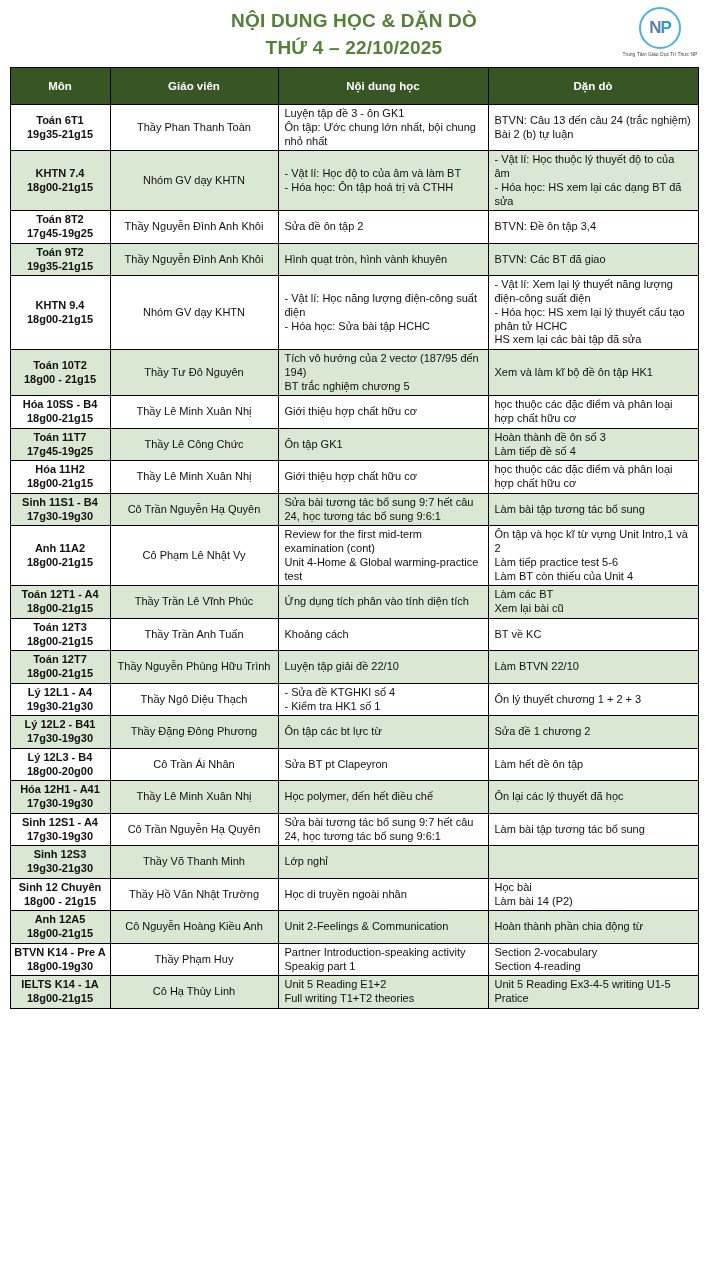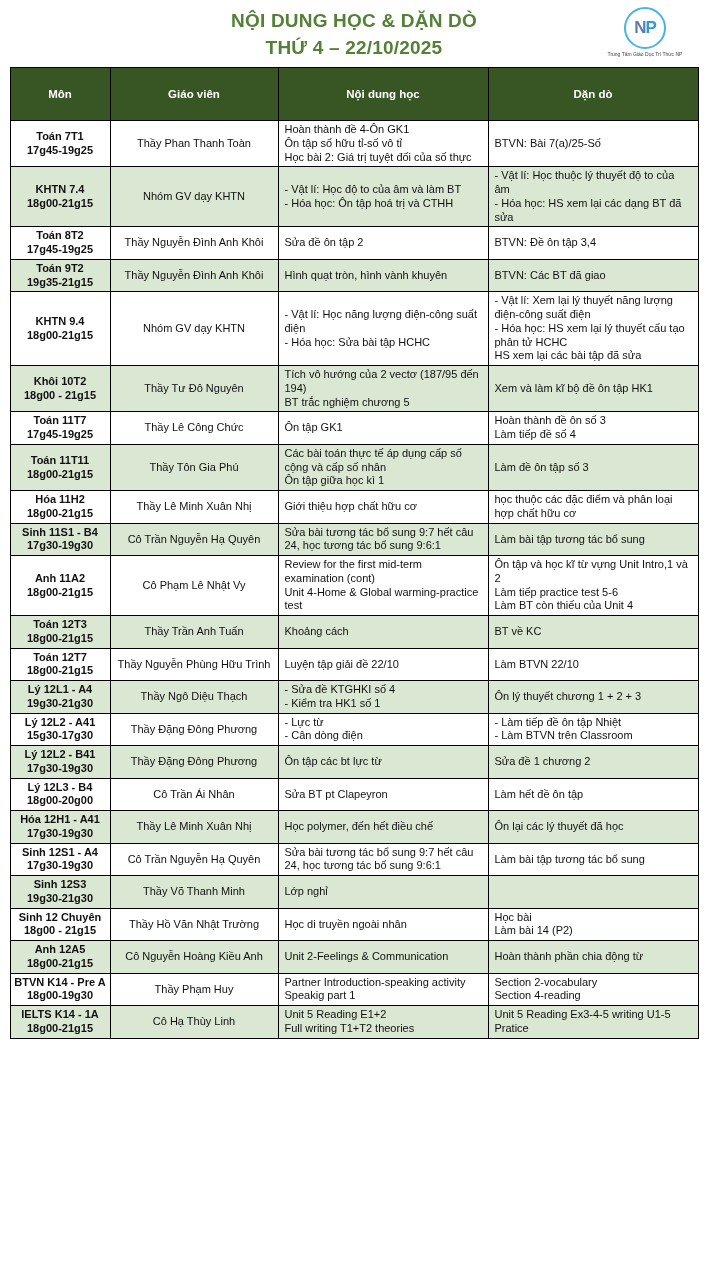--- a/index.html
+++ b/index.html
@@ -13,38 +13,38 @@
   body{
     width:708px;height:1274px;overflow:hidden;background:#ffffff;
     font-family:"Liberation Sans","DejaVu Sans",sans-serif;
   }
   .page{position:relative;width:708px;height:1150px;}
   .title-block{
     text-align:center;padding-top:8px;color:var(--title-green);
     font-weight:bold;font-size:19px;line-height:1.4;letter-spacing:.2px;
   }
   .logo{
-    position:absolute;top:7px;right:24px;width:78px;text-align:center;
+    position:absolute;top:7px;right:9px;width:78px;text-align:center;
   }
   .logo-circle{
     width:42px;height:42px;border:2.5px solid #49b2e8;border-radius:50%;
     margin:0 auto 2px auto;display:flex;align-items:center;justify-content:center;
     background:#fff;
   }
   .logo-initials{
     font-size:17px;font-weight:bold;color:var(--logo-dark);letter-spacing:-1px;
   }
   .logo-initials .p{color:var(--logo-blue);}
   .logo-caption{font-size:5px;color:#444;white-space:nowrap;}
   table.schedule{
     width:688px;margin:6px auto 0 auto;border-collapse:collapse;table-layout:fixed;
   }
   .schedule th{
     background:var(--header-bg);color:#fff;font-size:11.5px;font-weight:bold;
-    border:1px solid #000;padding:20px 2px;text-align:center;
+    border:1px solid #000;padding:12px 2px;text-align:center;
   }
   .schedule td{
     border:1px solid #000;font-size:11px;line-height:1.25;
     padding:2px 6px;vertical-align:middle;color:#111;
   }
   .schedule td.col-mon{font-weight:bold;text-align:center;padding:2px 2px;}
   .schedule td.col-teacher{text-align:center;}
   .schedule td.col-content,.schedule td.col-homework{white-space:pre-line;text-align:left;}
   .schedule tbody tr:nth-child(even){background:var(--row-alt);}
   col.c-mon{width:100px;} col.c-teacher{width:168px;}
@@ -78,28 +78,28 @@
       <tr>
         <th>Môn</th>
         <th>Giáo viên</th>
         <th>Nội dung học</th>
         <th>Dặn dò</th>
       </tr>
     </thead>
     <tbody>
         <tr>
           <td class="col-mon">
-            <div>Toán 7T1</div>
-            <div>17g45-19g25</div>
+            <div>Toán 6T1</div>
+            <div>19g35-21g15</div>
           </td>
           <td class="col-teacher">Thầy Phan Thanh Toàn</td>
-          <td class="col-content">Hoàn thành đề 4-Ôn GK1
-Ôn tập số hữu tỉ-số vô tỉ
-Học bài 2: Giá trị tuyệt đối của số thực</td>
-          <td class="col-homework">BTVN: Bài 7(a)/25-Số</td>
+          <td class="col-content">Luyện tập đề 3 - ôn GK1
+Ôn tập: Ước chung lớn nhất, bội chung nhỏ nhất</td>
+          <td class="col-homework">BTVN: Câu 13 đến câu 24 (trắc nghiệm)
+Bài 2 (b) tự luận</td>
         </tr>
         <tr>
           <td class="col-mon">
             <div>KHTN 7.4</div>
             <div>18g00-21g15</div>
           </td>
           <td class="col-teacher">Nhóm GV dạy KHTN</td>
           <td class="col-content">- Vật lí: Học độ to của âm và làm BT
 - Hóa học: Ôn tập hoá trị và CTHH</td>
           <td class="col-homework">- Vật lí: Học thuộc lý thuyết độ to của âm
@@ -130,47 +130,46 @@
           </td>
           <td class="col-teacher">Nhóm GV dạy KHTN</td>
           <td class="col-content">- Vật lí: Học năng lượng điện-công suất điện
 - Hóa học: Sửa bài tập HCHC</td>
           <td class="col-homework">- Vật lí: Xem lại lý thuyết năng lượng điện-công suất điện
 - Hóa học: HS xem lại lý thuyết cấu tạo phân tử HCHC
 HS xem lại các bài tập đã sửa</td>
         </tr>
         <tr>
           <td class="col-mon">
-            <div>Khôi 10T2</div>
+            <div>Toán 10T2</div>
             <div>18g00 - 21g15</div>
           </td>
           <td class="col-teacher">Thầy Tư Đô Nguyên</td>
           <td class="col-content">Tích vô hướng của 2 vectơ (187/95 đến 194)
 BT trắc nghiệm chương 5</td>
           <td class="col-homework">Xem và làm kĩ bộ đề ôn tập HK1</td>
         </tr>
         <tr>
           <td class="col-mon">
+            <div>Hóa 10SS - B4</div>
+            <div>18g00-21g15</div>
+          </td>
+          <td class="col-teacher">Thầy Lê Minh Xuân Nhị</td>
+          <td class="col-content">Giới thiệu hợp chất hữu cơ</td>
+          <td class="col-homework">học thuộc các đặc điểm và phân loại hợp chất hữu cơ</td>
+        </tr>
+        <tr>
+          <td class="col-mon">
             <div>Toán 11T7</div>
             <div>17g45-19g25</div>
           </td>
           <td class="col-teacher">Thầy Lê Công Chức</td>
           <td class="col-content">Ôn tập GK1</td>
           <td class="col-homework">Hoàn thành đề ôn số 3
 Làm tiếp đề số 4</td>
-        </tr>
-        <tr>
-          <td class="col-mon">
-            <div>Toán 11T11</div>
-            <div>18g00-21g15</div>
-          </td>
-          <td class="col-teacher">Thầy Tôn Gia Phú</td>
-          <td class="col-content">Các bài toán thực tế áp dụng cấp số cộng và cấp số nhân
-Ôn tập giữa học kì 1</td>
-          <td class="col-homework">Làm đề ôn tập số 3</td>
         </tr>
         <tr>
           <td class="col-mon">
             <div>Hóa 11H2</div>
             <div>18g00-21g15</div>
           </td>
           <td class="col-teacher">Thầy Lê Minh Xuân Nhị</td>
           <td class="col-content">Giới thiệu hợp chất hữu cơ</td>
           <td class="col-homework">học thuộc các đặc điểm và phân loại hợp chất hữu cơ</td>
         </tr>
@@ -190,20 +189,30 @@
           </td>
           <td class="col-teacher">Cô Phạm Lê Nhật Vy</td>
           <td class="col-content">Review for the first mid-term examination (cont)
 Unit 4-Home &amp; Global warming-practice test</td>
           <td class="col-homework">Ôn tập và học kĩ từ vựng Unit Intro,1 và 2
 Làm tiếp practice test 5-6
 Làm BT còn thiếu của Unit 4</td>
         </tr>
         <tr>
           <td class="col-mon">
+            <div>Toán 12T1 - A4</div>
+            <div>18g00-21g15</div>
+          </td>
+          <td class="col-teacher">Thầy Trần Lê Vĩnh Phúc</td>
+          <td class="col-content">Ứng dụng tích phân vào tính diện tích</td>
+          <td class="col-homework">Làm các BT
+Xem lại bài cũ</td>
+        </tr>
+        <tr>
+          <td class="col-mon">
             <div>Toán 12T3</div>
             <div>18g00-21g15</div>
           </td>
           <td class="col-teacher">Thầy Trần Anh Tuấn</td>
           <td class="col-content">Khoảng cách</td>
           <td class="col-homework">BT về KC</td>
         </tr>
         <tr>
           <td class="col-mon">
             <div>Toán 12T7</div>
@@ -215,31 +224,20 @@
         </tr>
         <tr>
           <td class="col-mon">
             <div>Lý 12L1 - A4</div>
             <div>19g30-21g30</div>
           </td>
           <td class="col-teacher">Thầy Ngô Diệu Thạch</td>
           <td class="col-content">- Sửa đề KTGHKI số 4
 - Kiểm tra HK1 số 1</td>
           <td class="col-homework">Ôn lý thuyết chương 1 + 2 + 3</td>
-        </tr>
-        <tr>
-          <td class="col-mon">
-            <div>Lý 12L2 - A41</div>
-            <div>15g30-17g30</div>
-          </td>
-          <td class="col-teacher">Thầy Đặng Đông Phương</td>
-          <td class="col-content">- Lực từ
-- Cân dòng điện</td>
-          <td class="col-homework">- Làm tiếp đề ôn tập Nhiệt
-- Làm BTVN trên Classroom</td>
         </tr>
         <tr>
           <td class="col-mon">
             <div>Lý 12L2 - B41</div>
             <div>17g30-19g30</div>
           </td>
           <td class="col-teacher">Thầy Đặng Đông Phương</td>
           <td class="col-content">Ôn tập các bt lực từ</td>
           <td class="col-homework">Sửa đề 1 chương 2</td>
         </tr>

